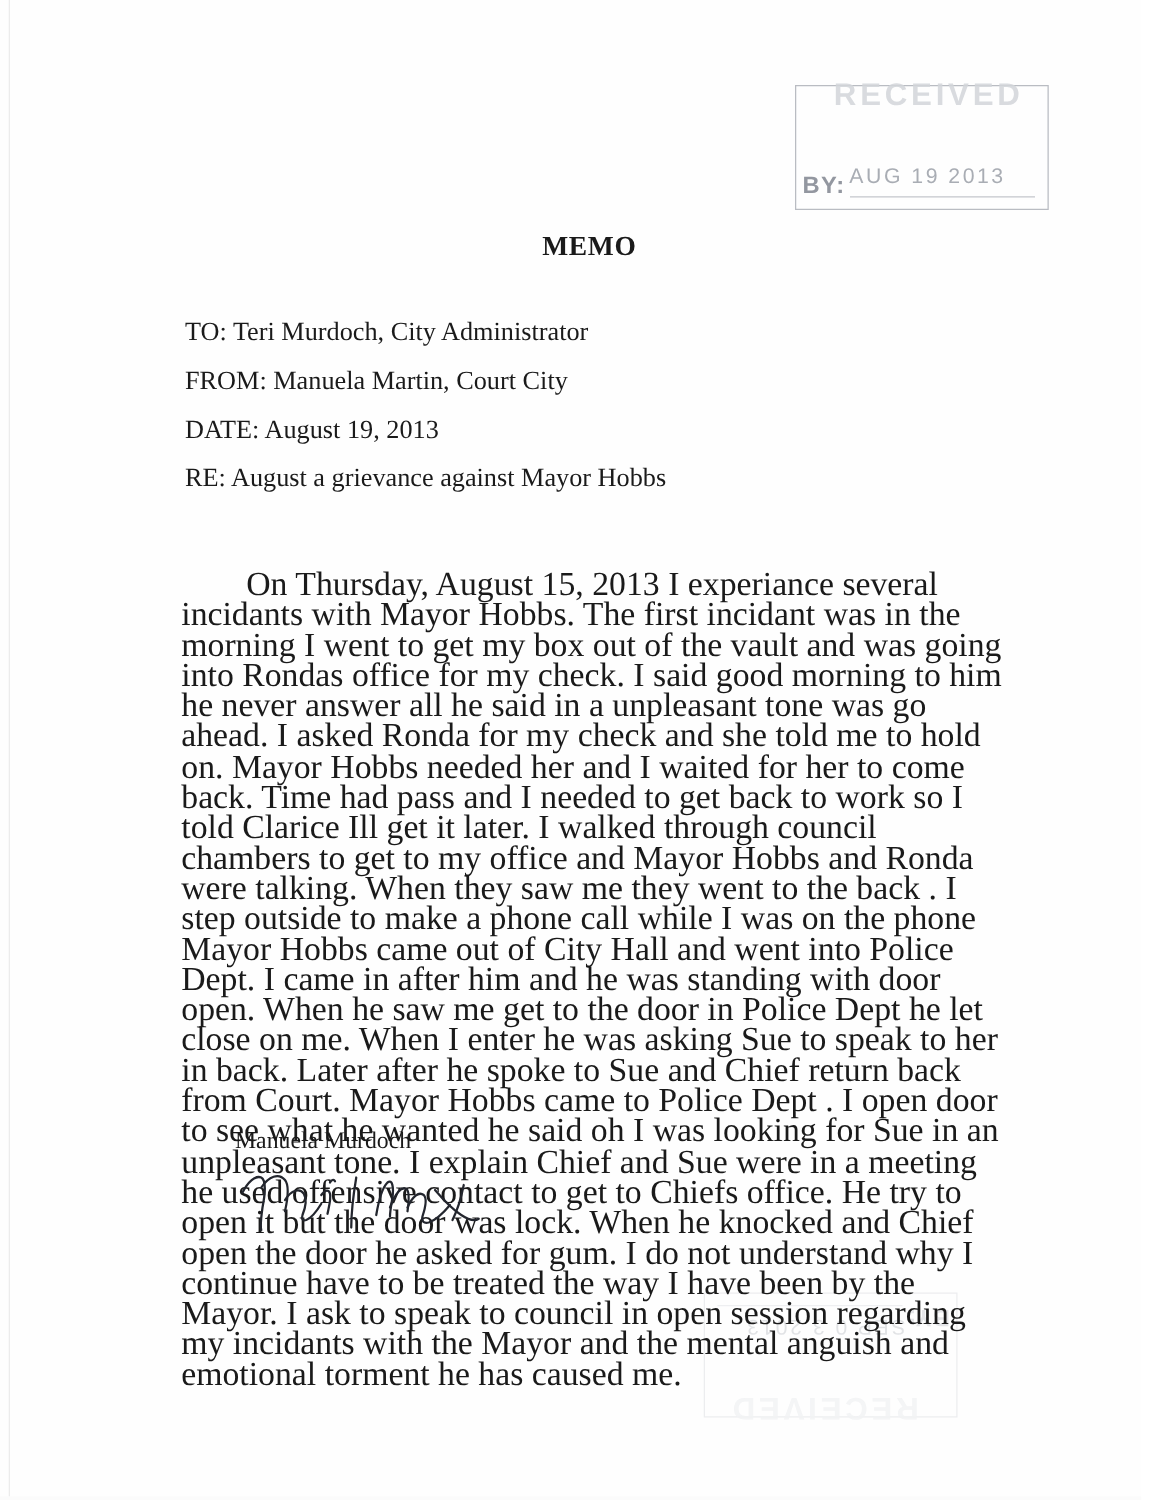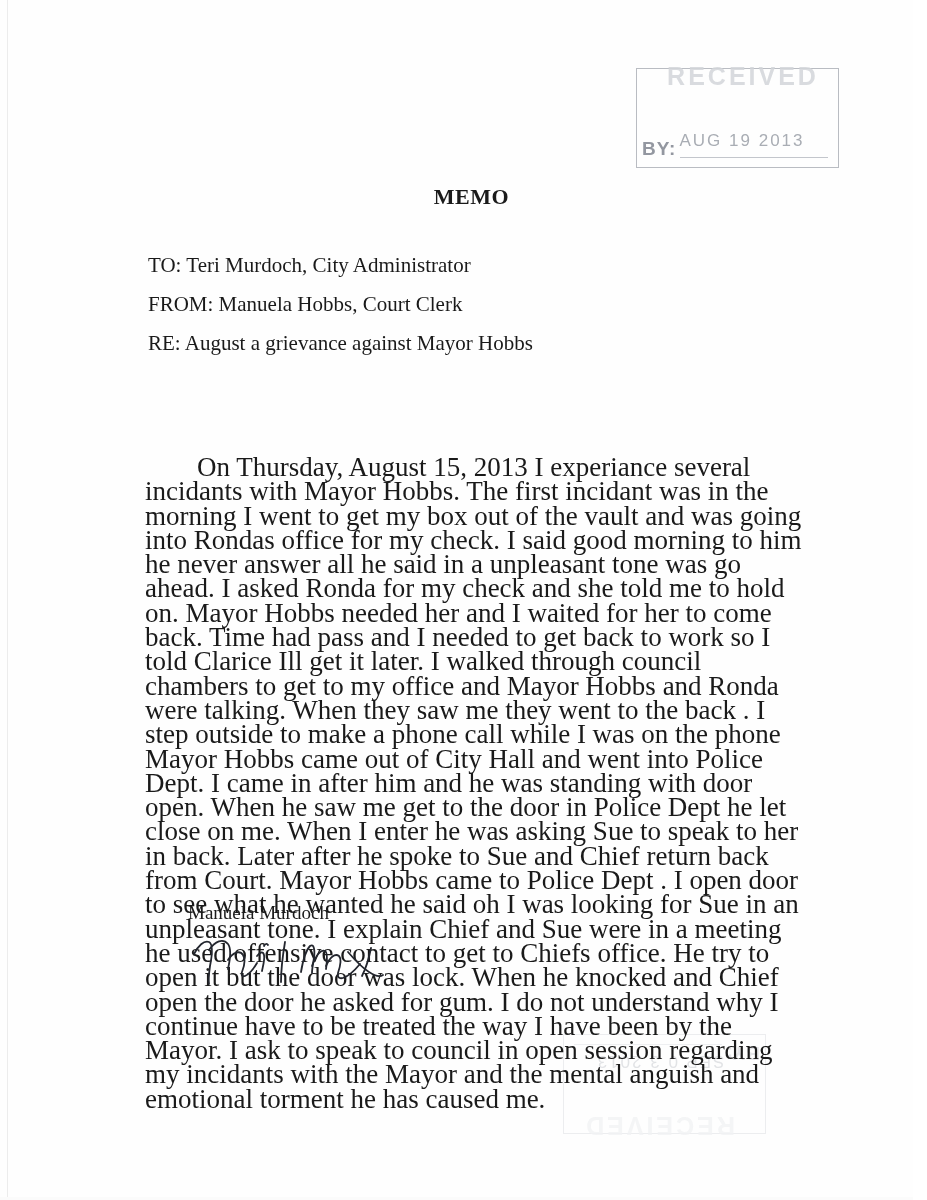--- a/index.html
+++ b/index.html
@@ -190,21 +190,22 @@
     <div class="stamp-word">RECEIVED</div>
     <div class="stamp-date">SEP 0 3 2013</div>
     <div class="stamp-by">BY:</div>
     <div class="stamp-by-rule"></div>
   </div>
 
   <div class="memo-title">MEMO</div>
 
   <div class="header-block">
     <div class="header-line">TO: Teri Murdoch, City Administrator</div>
-    <div class="header-line">FROM: Manuela Hobbs, Court Clerk</div>
+    <div class="header-line">FROM: Manuela Martin, Court City</div>
+    <div class="header-line">DATE: August 19, 2013</div>
     <div class="header-line">RE: August a grievance against Mayor Hobbs</div>
   </div>
 
   <div class="body-block">
     <p>On Thursday, August  15, 2013 I experiance several incidants with Mayor Hobbs. The first incidant was in the morning I went to get my box out of the vault and was going into Rondas office for my check. I said good morning to him he never answer all he said in a unpleasant tone was go ahead. I asked Ronda for my check and she told me to hold on. Mayor Hobbs needed her and I waited for her to come back. Time had pass and I needed to get back to work so I told Clarice Ill get it later. I walked through council chambers to get to my office and Mayor Hobbs and Ronda were talking. When they saw me they went to the back . I step outside to make a phone call while I was on the phone Mayor Hobbs came out of City Hall and went into Police Dept. I came in after him and he was standing with door open. When he saw me get to the  door in Police Dept he let close on me. When I enter he was asking Sue to speak to her in back. Later after he spoke to Sue and Chief return back from Court. Mayor Hobbs came to Police Dept . I open door to see what he wanted he said oh I was looking for Sue in an unpleasant tone. I explain Chief and Sue were in a meeting he used offensive contact to get to Chiefs office. He try to open it but the door was lock. When he knocked and Chief open the door he asked for gum. I do not understand why I continue have to be treated the way I have been by the Mayor. I ask to speak to council in open session regarding my incidants with the Mayor and the mental anguish and emotional torment he has caused me.</p>
   </div>
 
   <div class="sign-block">
     <div class="sign-name">Manuela Murdoch</div>
     <svg class="sign-mark" width="200" height="66" viewBox="0 0 200 66" fill="none" stroke="#23262e" stroke-width="1.8" stroke-linecap="round" stroke-linejoin="round">

